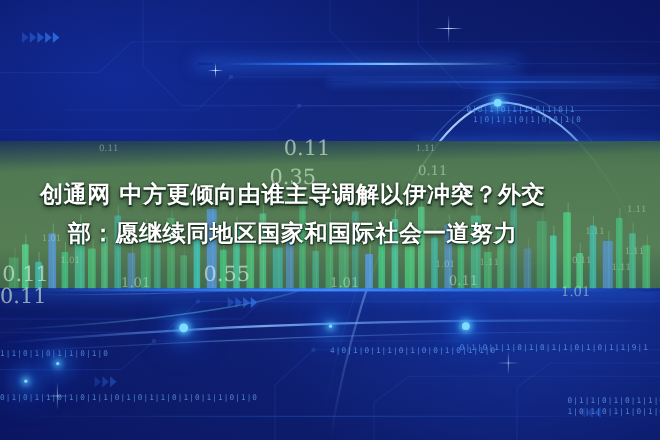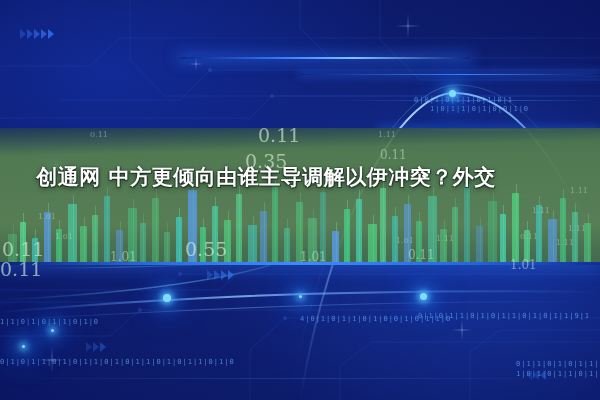--- a/index.html
+++ b/index.html
@@ -187,21 +187,21 @@
   </div>
 
   <div class="streak s1"></div>
   <div class="streak s2"></div>
   <div class="streak s3"></div>
   <div class="streak s4"></div>
   <div class="streak s5"></div>
   <div class="streak s6"></div>
 
   <div id="binaries">
-      <div class="binary" style="left: 414px; top: 96px; font-size: 7px;">0|0|1|0|1|1|0|1|0|1</div>
+      <div class="binary" style="left: 424px; top: 96px; font-size: 7px;">0|0|1|0|1|1|0|1|0|1</div>
       <div class="binary" style="left: 430px; top: 105px; font-size: 7px;">1|0|1|1|0|1|0|0|1|0</div>
       <div class="binary" style="left: 418px; top: 312px; font-size: 7px;">0|1|0|1|1|0|1|0|1|1|0|1|0|1|1|9|1</div>
       <div class="binary" style="left: 300px; top: 315px; font-size: 7px;">4|0|1|0|1|1|0|1|0|0|1|0|1|1|0</div>
       <div class="binary" style="left: 516px; top: 360px; font-size: 7px;">0|1|1|0|1|0|1|1|0|1|0|1</div>
       <div class="binary" style="left: 516px; top: 370px; font-size: 7px;">1|0|1|0|1|1|0|1|0|1</div>
       <div class="binary" style="left: 0px; top: 358px; font-size: 7px;">0|1|0|1|1|0|1|0|1|1|0|1|0|1|1|0|1|0|1|1|0|1|0</div>
       <div class="binary" style="left: 0px; top: 318px; font-size: 7px;">1|1|0|1|0|1|1|0|1|0</div>
     </div>
   <div id="dots">
       <div class="dot" style="left: 448.5px; top: 89.5px; width: 7px; height: 7px;"></div>
@@ -368,15 +368,16 @@
       <div class="num sm" style="left: 570px; top: 186px;">1.11</div>
       <div class="num sm" style="left: 532px; top: 206px;">1.11</div>
       <div class="num sm" style="left: 520px; top: 232px;">0.11</div>
       <div class="num sm" style="left: 568px; top: 224px;">1.11</div>
       <div class="num sm" style="left: 90px; top: 130px;">0.11</div>
       <div class="num sm" style="left: 38px; top: 212px;">1.01</div>
     </div>
 
   <div class="headline">
     <span class="l1">创通网 中方更倾向由谁主导调解以伊冲突？外交</span>
+    <span class="l2">部：愿继续同地区国家和国际社会一道努力</span>
   </div>
 
 </div>
 
 </body></html>

